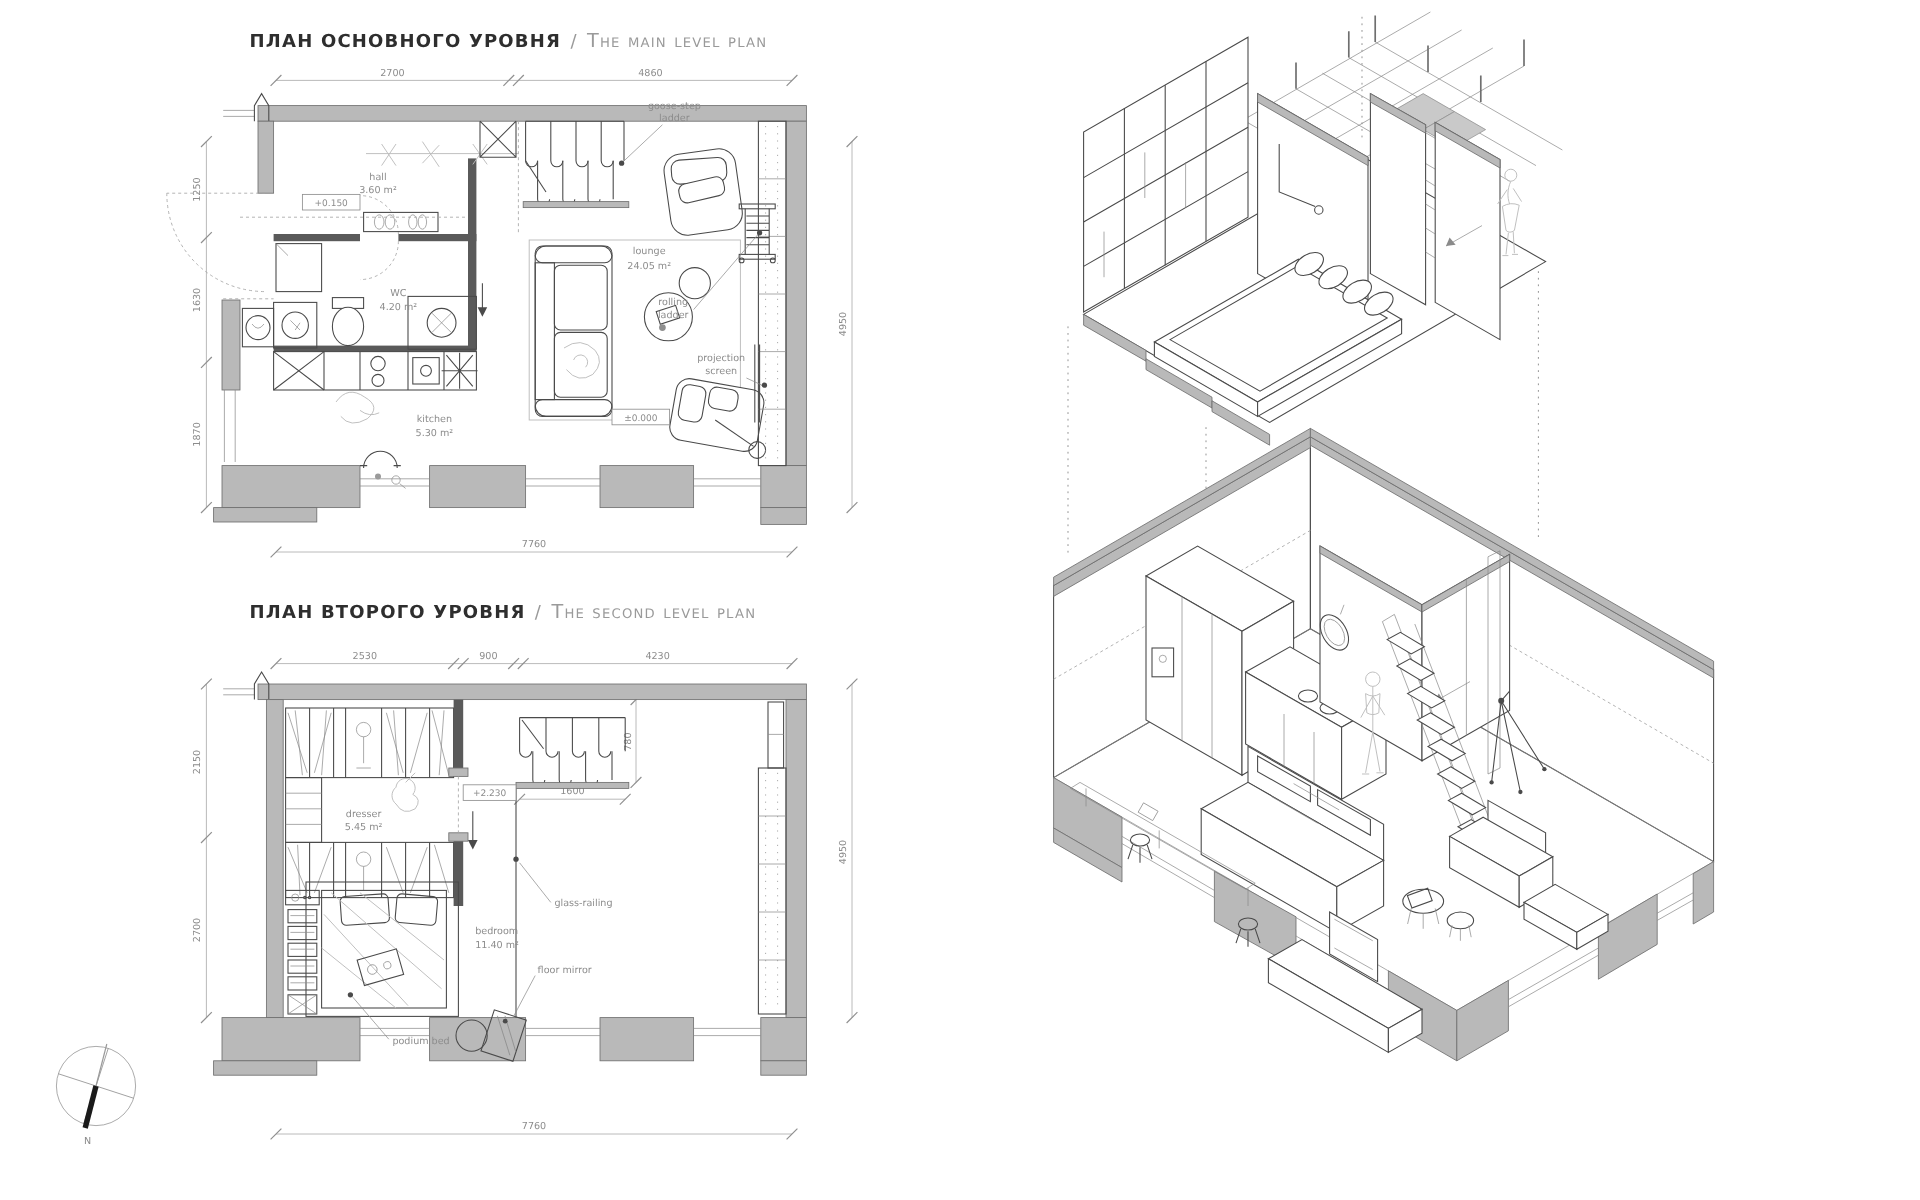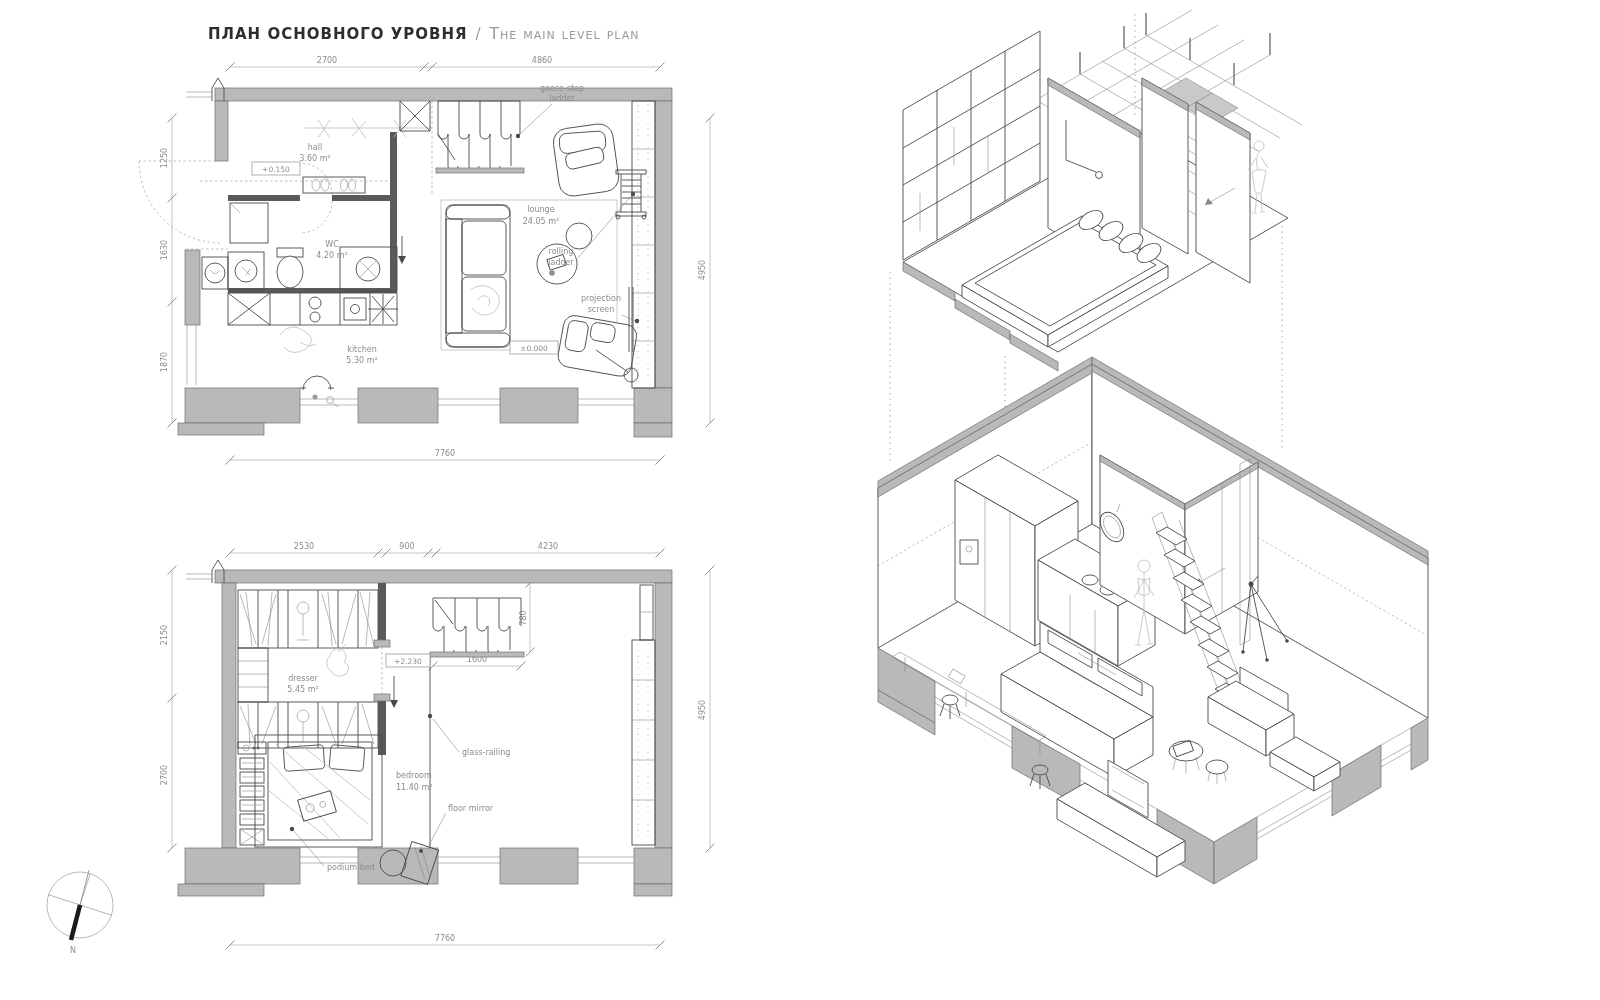--- a/index.html
+++ b/index.html
@@ -27,20 +27,25 @@
 </head>
 <body>
 
 <div class="stage">
 
   <div class="title" style="left:208px;top:24px;">
     <span class="ru">План основного уровня</span>
     <span class="sep">/</span>
     <span class="en">The main level plan</span>
   </div>
+  <div class="title" style="left:208px;top:500px;">
+    <span class="ru">План второго уровня</span>
+    <span class="sep">/</span>
+    <span class="en">The second level plan</span>
+  </div>
 
   <svg width="1600" height="1000" viewBox="0 0 1600 1000">
     <defs>
       <g id="tk">
           <line x1="-4.5" y1="4.5" x2="4.5" y2="-4.5" stroke="#8f8f8f" stroke-width="1"></line>
         </g>
     </defs>
 
     <g>
 

